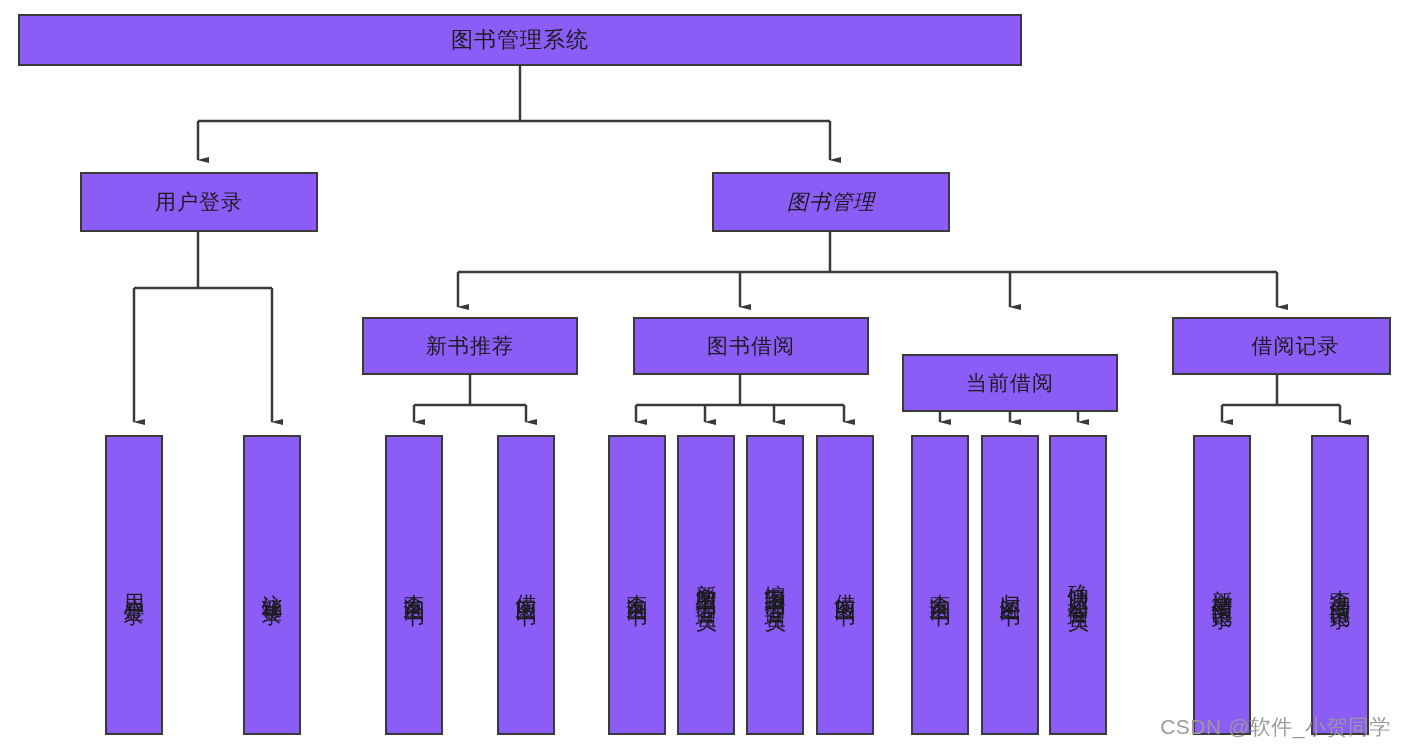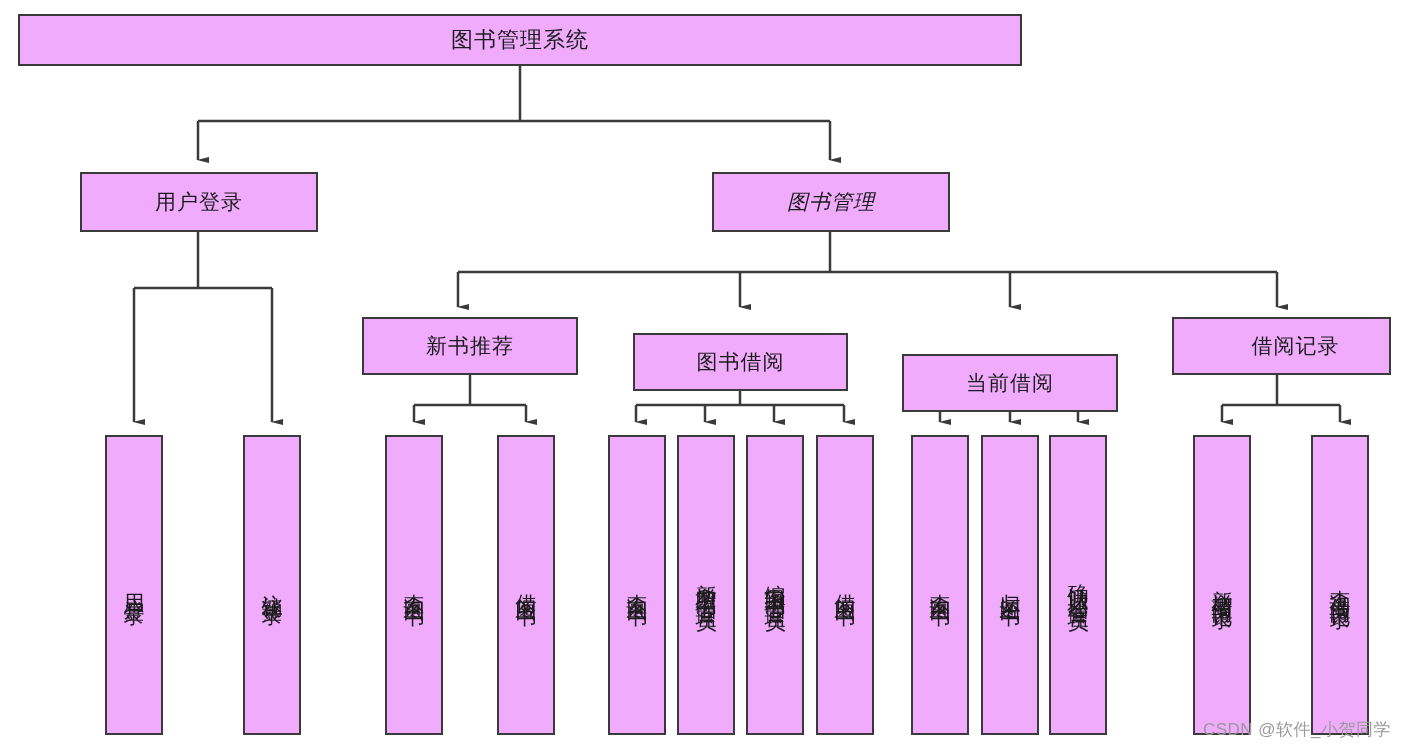--- a/index.html
+++ b/index.html
@@ -16,21 +16,21 @@
     height: 747px;
     background: #ffffff;
     overflow: hidden;
   }
 
   
   .node {
     position: absolute;
     box-sizing: border-box;
     border: 2px solid #3a3a3a;
-    background: #f0abfc;
+    background: #8b5cf6;
     display: flex;
     align-items: center;
     justify-content: center;
     color: #1b1b1b;
   }
   .node.h {
     
     font-size: 21px;
     letter-spacing: 1px;
   }
@@ -58,21 +58,21 @@
     width: 1405px;
     height: 747px;
     pointer-events: none;
   }
 
   
   #watermark {
     position: absolute;
     right: 14px;
     bottom: 6px;
-    font-size: 17px;
+    font-size: 21px;
     color: #9a9a9a;
     letter-spacing: 0.5px;
     white-space: nowrap;
   }
 </style>
 </head>
 <body>
 
 <div id="canvas">
 
@@ -135,21 +135,21 @@
   </div>
 
   <div class="node h" style="left:712px; top:172px; width:238px; height:60px;font-style:italic;">
     <span>图书管理</span>
   </div>
 
   <div class="node h" style="left:362px; top:317px; width:216px; height:58px;">
     <span>新书推荐</span>
   </div>
 
-  <div class="node h" style="left:633px; top:317px; width:215px; height:58px;margin-top:16px;">
+  <div class="node h" style="left:633px; top:317px; width:236px; height:58px;">
     <span>图书借阅</span>
   </div>
 
   <div class="node h" style="left:902px; top:317px; width:216px; height:58px;margin-top:37px;">
     <span>当前借阅</span>
   </div>
 
   <div class="node h" style="left:1172px; top:317px; width:219px; height:58px;padding-left:28px;">
     <span>借阅记录</span>
   </div>

